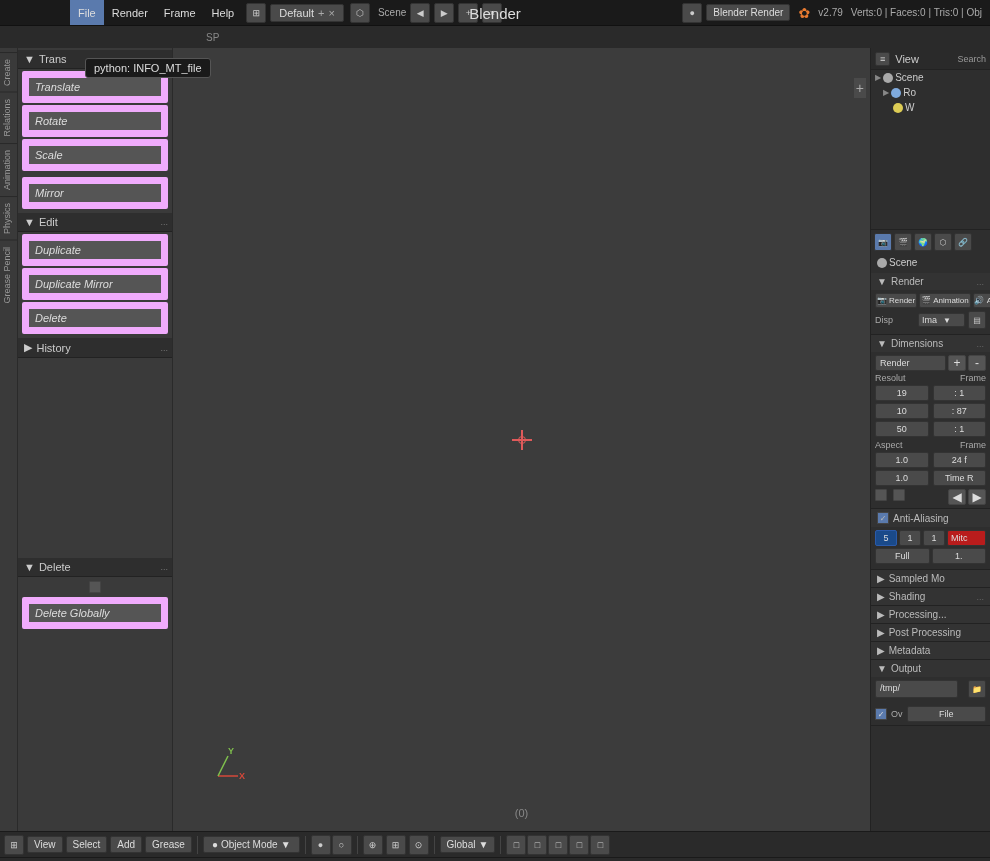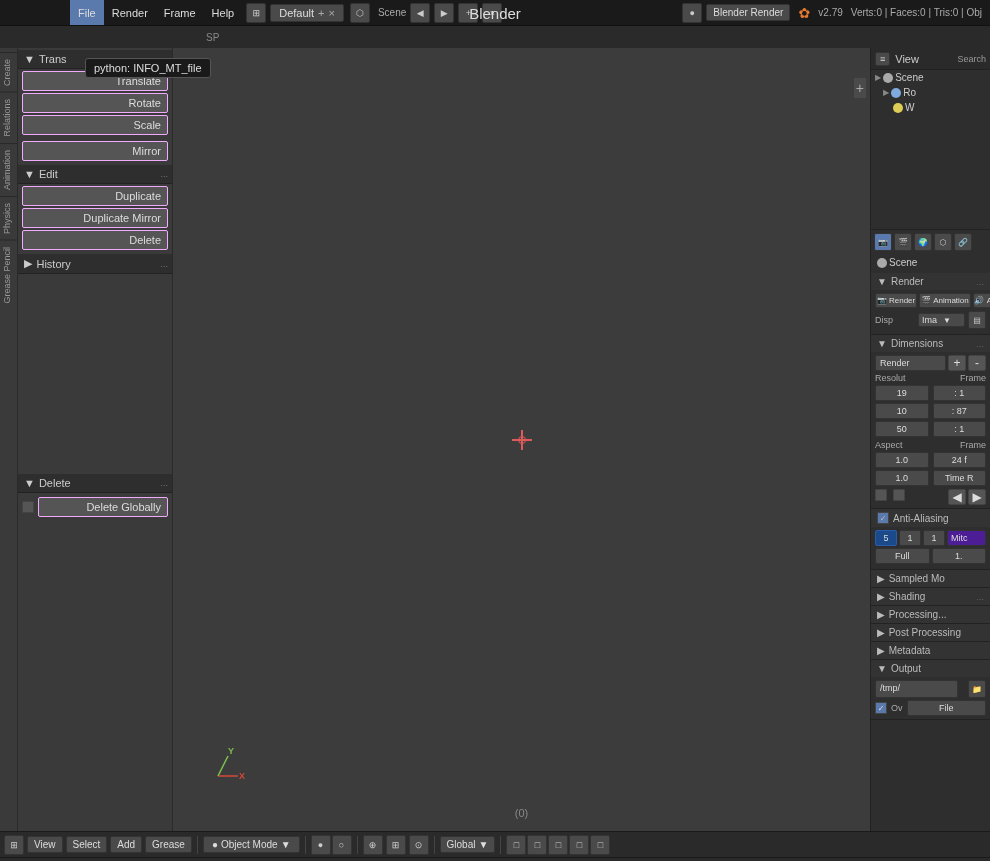--- a/index.html
+++ b/index.html
@@ -110,28 +110,29 @@
     .panel-section-header .section-options {
       position: absolute; right: 4px; font-size: 9px; color: #777;
     }
     .panel-section-content {
       padding: 2px 4px;
     }
     .tool-button {
       display: block;
       width: 100%;
       background: #555;
-      border: 1px solid #f0abfc;
+      border: 7px solid #f0abfc;
       border-radius: 2px;
       color: #ddd;
       font-size: 11px;
       padding: 3px 6px;
-      text-align: right;
+      text-align: left;
       cursor: pointer;
       margin-bottom: 2px;
+      font-style: italic;
     }
     .separator { height: 4px; }
 
     
     .tooltip-popup {
       position: absolute;
       top: 58px;
       left: 85px;
       background: #1a1a1a;
       border: 1px solid #555;
@@ -466,21 +467,21 @@
       background: #4a4a4a;
       border: 1px solid #333;
       border-radius: 2px;
       padding: 2px 3px;
       font-size: 9px; color: #ddd;
       text-align: center;
       width: 22px;
     }
     .aa-field.blue { background: #1a4a8a; border-color: #2a5aaa; }
     .aa-select {
-      background: #4c1d95;
+      background: #b91c1c;
       border: 1px solid #333;
       border-radius: 2px;
       padding: 1px 2px;
       font-size: 9px; color: #ddd;
       flex: 1;
     }
   </style>
 </head>
 <body>
 
@@ -581,21 +582,21 @@
       <span class="section-options">...</span>
     </div>
 
     <div style="margin-top: 200px;">
       <div class="panel-section-header">
         <span>▼</span>
         <span>Delete</span>
         <span class="section-options">...</span>
       </div>
       <div class="panel-section-content">
-        <div style="display:flex; align-items:center; gap:4px; padding:2px 0;">
+        <div style="display:flex; align-items:center; gap:4px; padding:2px 0;flex-direction:column;">
           <div class="check-box"></div>
           <button class="tool-button" style="flex:1; margin:0;">Delete Globally</button>
         </div>
       </div>
     </div>
   </div>
 
   <div class="viewport">
 
     <div class="expand-btn">+</div>
@@ -817,21 +818,21 @@
         </div>
       </div>
 
       <div class="prop-section">
         <div class="prop-section-header">
           <span>▼</span>
           <span>Output</span>
         </div>
         <div class="prop-section-content">
 
-          <div style="display:flex; gap:10px; margin-bottom:2px;">
+          <div style="display:flex; gap:10px; margin-bottom:8px;">
             <div class="dim-field" style="flex:1; text-align:left; padding-left:4px;">/tmp/</div>
             <div class="prop-icon-small">📁</div>
           </div>
 
           <div style="display:flex; align-items:center; gap:4px;">
             <div class="check-box checked">✓</div>
             <span style="font-size:9px;color:#aaa;">Ov</span>
             <div class="dim-field" style="flex:1;">File</div>
           </div>
         </div>

